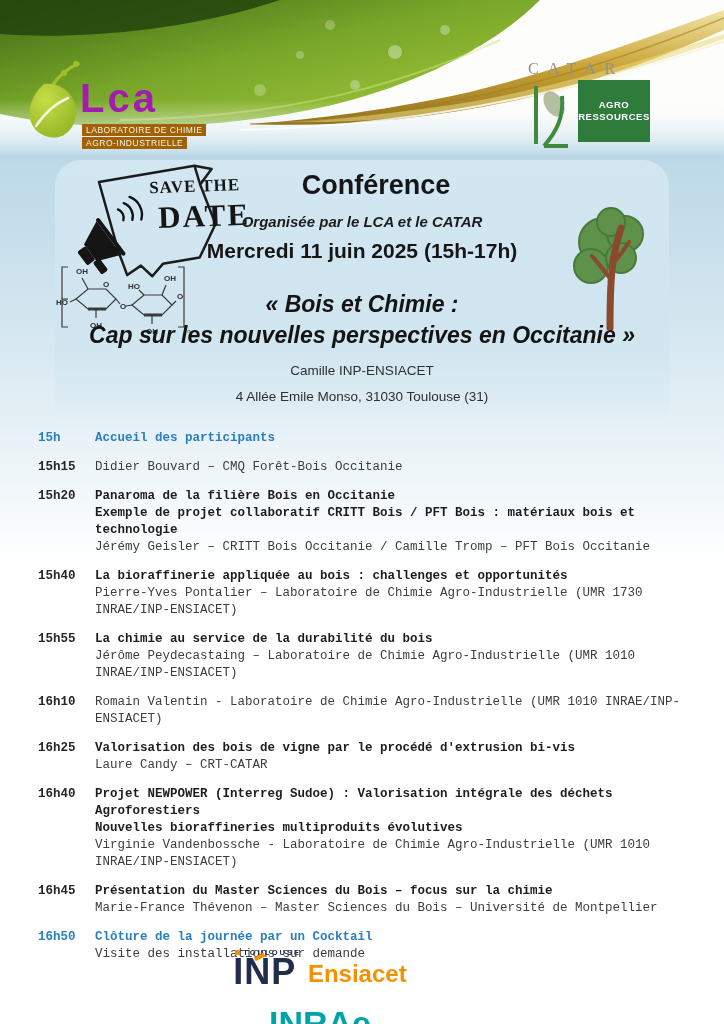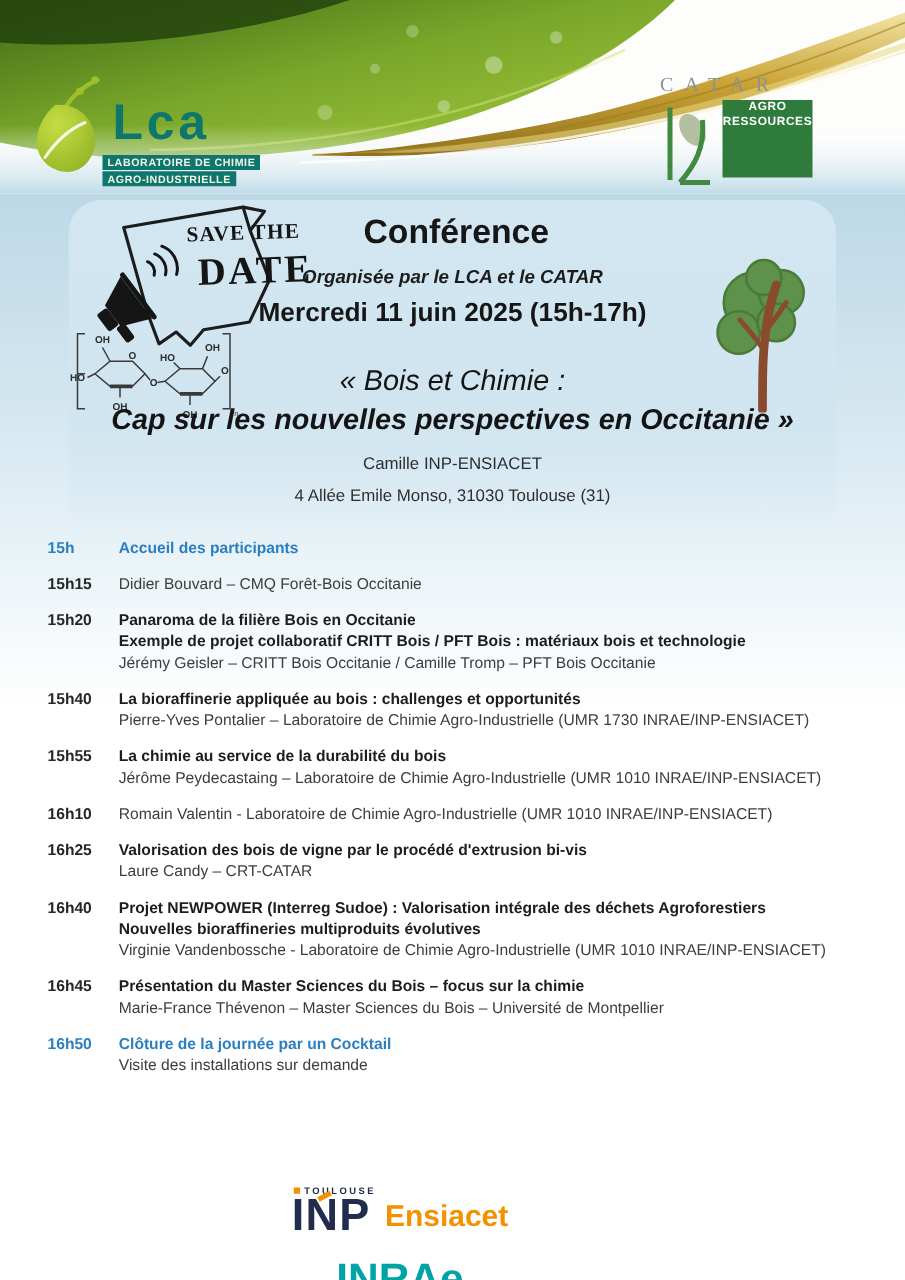--- a/index.html
+++ b/index.html
@@ -5,56 +5,56 @@
   * { margin:0; padding:0; box-sizing:border-box; }
   body { background:#888; display:flex; justify-content:center; }
   .flyer {
     position:relative; width:724px; height:1024px; background:#ffffff;
     overflow:hidden; font-family:"Liberation Sans", sans-serif; color:#1d1d1d;
   }
   
   .banner { position:absolute; top:0; left:0; width:724px; height:155px; }
   .lca-logo { position:absolute; top:58px; left:16px; width:210px; }
   .lca-mark { position:absolute; left:0; top:0; }
-  .lca-text { position:absolute; left:64px; top:18px; color:#0f766e; font-size:40px;
-              font-weight:bold; letter-spacing:3px;margin-left:10px; }
+  .lca-text { position:absolute; left:64px; top:18px; color:#a21caf; font-size:40px;
+              font-weight:bold; letter-spacing:3px; }
   .lca-sub { position:absolute; left:66px; top:66px; display:flex; flex-direction:column; gap:1px; }
-  .lca-sub span { background:#0f766e; color:#f2f6e4; font-size:8.5px; font-weight:bold;
+  .lca-sub span { background:#a16207; color:#f2f6e4; font-size:8.5px; font-weight:normal;
                   letter-spacing:0.5px; padding:1px 4px; width:max-content; }
   .catar-logo { position:absolute; top:60px; right:66px; width:130px; }
   .catar-word { font-family:"Liberation Serif", serif; color:#8d9196; font-size:16px;
                 letter-spacing:9px; text-align:left; margin-bottom:2px; }
   .catar-row { display:flex; align-items:flex-start; }
   .catar-box { width:72px; height:62px; background:#2e7b3c; color:#fff; display:flex;
-               flex-direction:column; align-items:center;
+               flex-direction:column; justify-content:center; align-items:center;
                font-size:9.5px; font-weight:bold; letter-spacing:0.5px; line-height:12px; }
   
   .page-bg { position:absolute; top:155px; left:0; width:724px; height:410px;
              background:linear-gradient(180deg,#bcd8e7 0%, #d6e8f1 45%, rgba(255,255,255,0) 100%); }
   .header-panel { position:absolute; top:160px; left:55px; width:614px; height:268px;
                   border-radius:26px;
                   background:linear-gradient(180deg, rgba(211,231,242,0.98) 0%, rgba(208,229,240,0.92) 60%, rgba(208,229,240,0) 100%); }
   .stamp { position:absolute; left:8px; top:4px; width:190px; height:150px; transform:rotate(-2deg); }
   .stamp-line1 { position:absolute; left:88px; top:14px; font-family:"Liberation Serif", serif;
                  font-weight:bold; font-size:17px; color:#151515; letter-spacing:1px; }
   .stamp-line2 { position:absolute; left:96px; top:36px; font-family:"Liberation Serif", serif;
                  font-weight:bold; font-size:31px; color:#151515; letter-spacing:2px; }
   .hp-center { text-align:center; }
-  .event-type { position:absolute; top:10px; left:3px; width:100%; font-size:27px; font-weight:bold; color:#161616; }
+  .event-type { position:absolute; top:10px; left:14px; width:100%; font-size:27px; font-weight:bold; color:#161616; }
   .organizer { position:absolute; top:53px; left:0; width:100%; font-size:15px; font-weight:bold; font-style:italic; color:#1c1c1c; }
   .datetime { position:absolute; top:79px; left:0; width:100%; font-size:21px; font-weight:bold; color:#161616; }
   .molecule { position:absolute; left:-7px; top:93px; }
   .tree { position:absolute; right:14px; top:42px; }
-  .title1 { position:absolute; top:131px; left:0; width:100%; font-size:23px; font-weight:normal; font-style:italic; color:#141414; }
+  .title1 { position:absolute; top:131px; left:0; width:100%; font-size:23px; font-weight:bold; font-style:italic; color:#141414; }
   .title2 { position:absolute; top:162px; left:0; width:100%; font-size:23px; font-weight:bold; font-style:italic; color:#141414; }
   .venue   { position:absolute; top:203px; left:0; width:100%; font-size:13.5px; color:#2e2e2e; }
   .address { position:absolute; top:229px; left:0; width:100%; font-size:13.5px; color:#2e2e2e; }
   
   .program { position:absolute; top:430px; left:38px; width:656px; }
-  .prog-row { display:flex; margin-bottom:12px; }
+  .prog-row { display:flex; margin-bottom:12px;font-family:Liberation Mono, monospace; }
   .prog-time { width:57px; flex-shrink:0; font-size:12.5px; font-weight:bold; color:#262626; line-height:17px; }
   .prog-body { flex:1; }
   .prog-title { font-size:12.5px; font-weight:bold; color:#1d1d1d; line-height:17px; }
   .prog-speaker { font-size:12.5px; color:#3d3d3d; line-height:17px; }
   .blue { color:#2a7fc0 !important; }
   .mt-15 { margin-top:4px; } .mt-11 { margin-top:11px; } .mt-9 { margin-top:9px; }
   
   .logos { position:absolute; top:933px; left:0; width:640px; height:60px;
            display:flex; align-items:center; gap:15px;flex-direction:column; }
   .logo-inp { display:flex; align-items:flex-end; }

